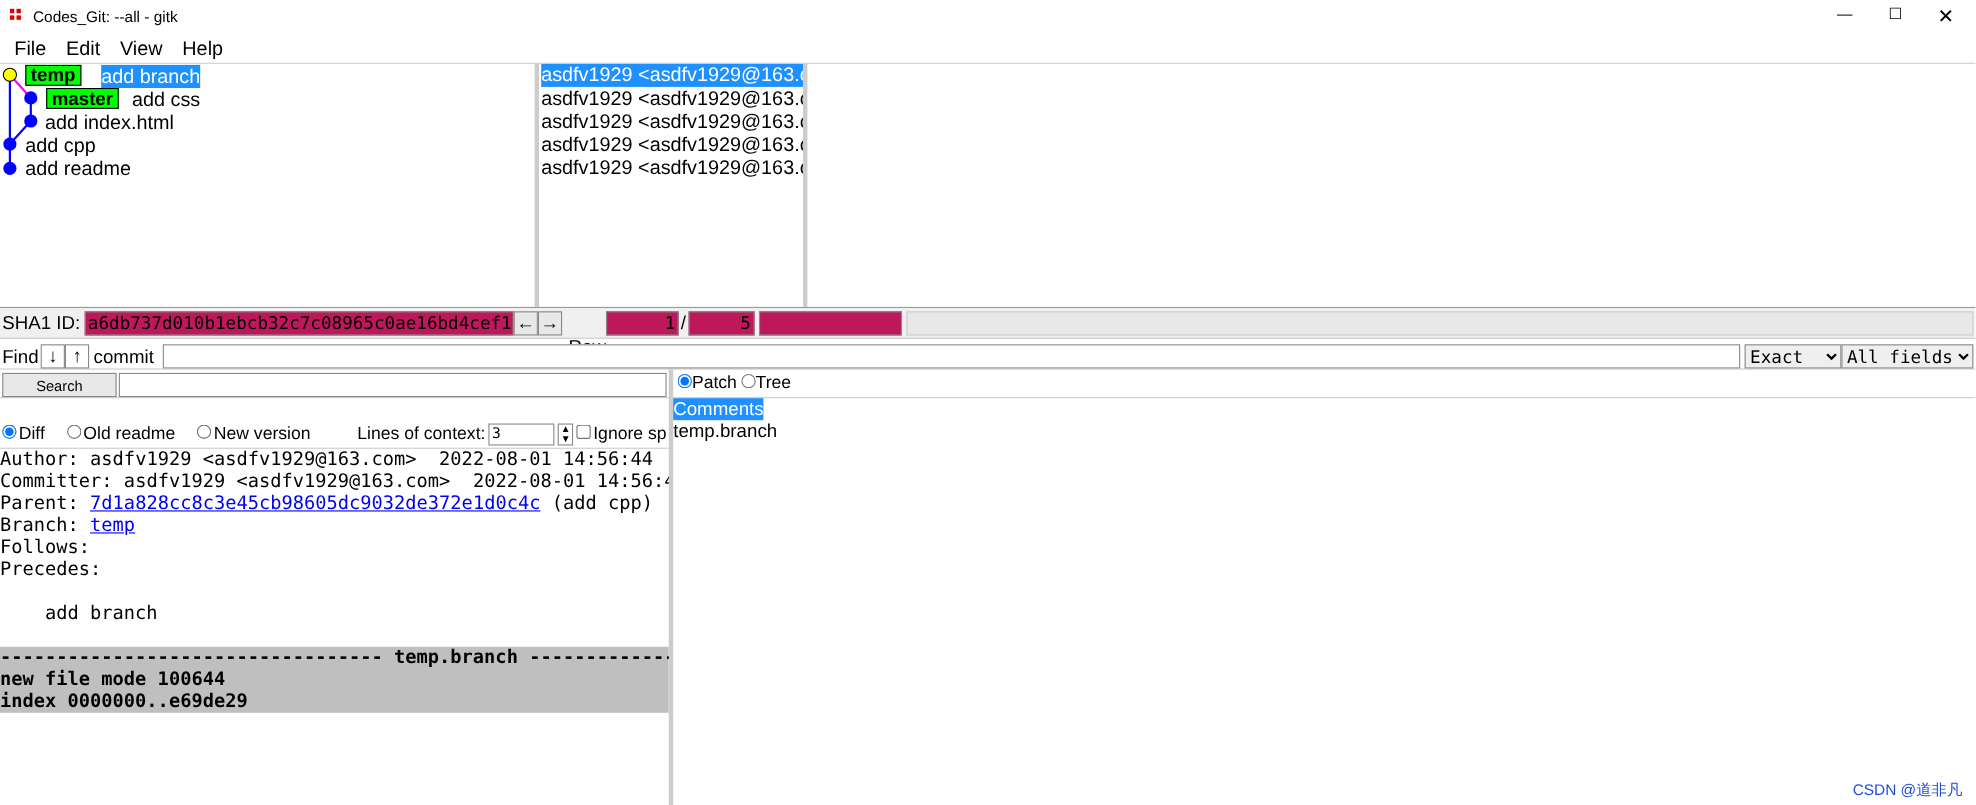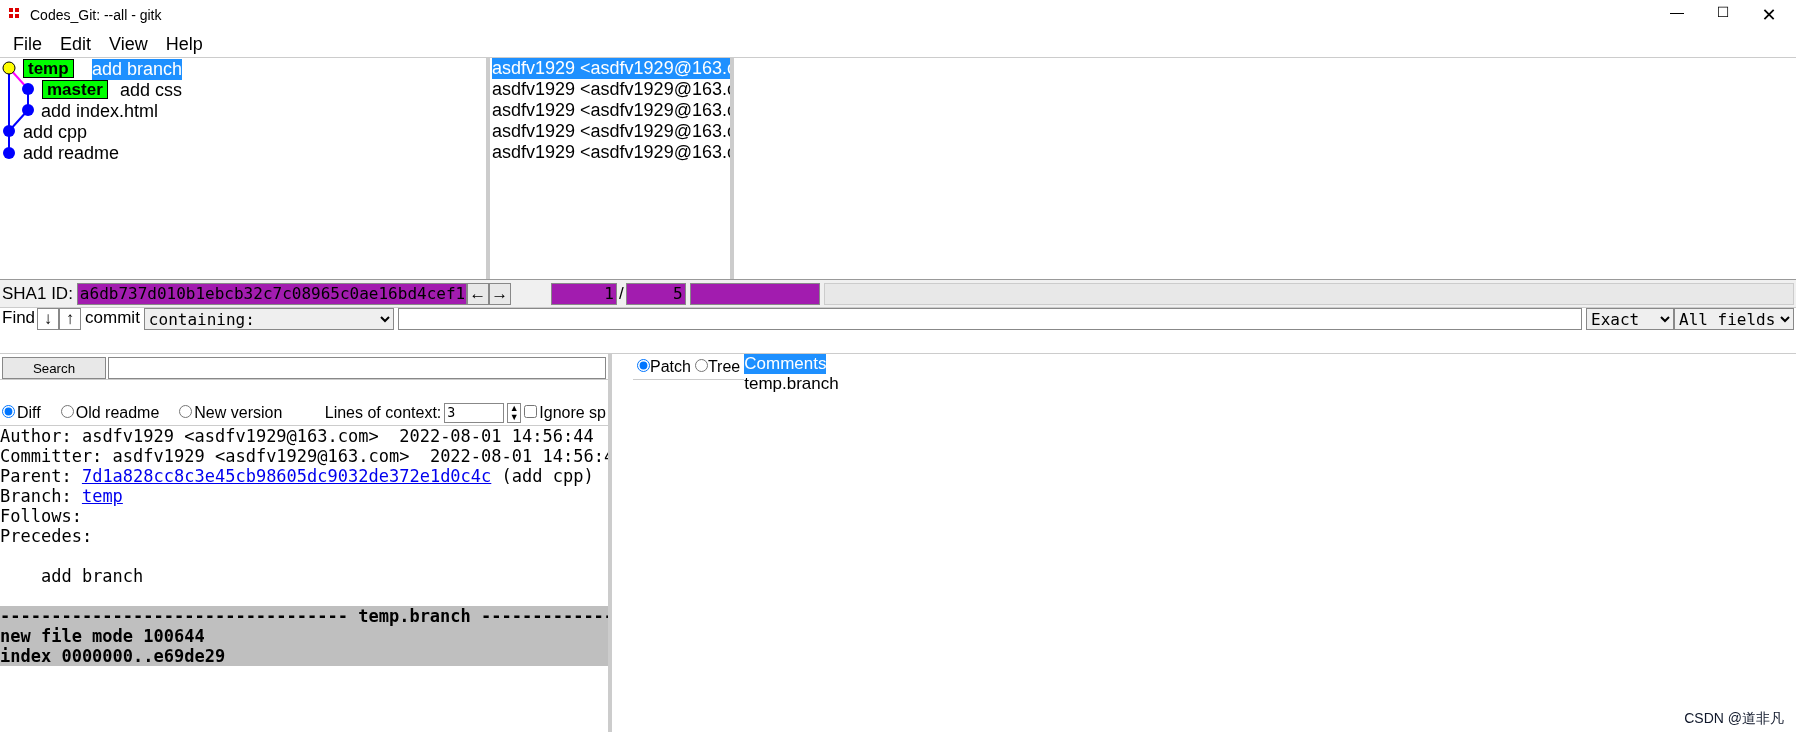--- a/index.html
+++ b/index.html
@@ -21,51 +21,51 @@
 .branch-tag { background: #00ff00; border: 1px solid #000; padding: 0 4px; font-weight: bold; font-size: 17px; display: inline-block; line-height: 17px; }
 .tag-temp { position: absolute; left: 23px; top: 1px; }
 .tag-master { position: absolute; left: 42px; top: 22px; }
 .msg0 { position: absolute; left: 92px; top: 1px; }
 .msg1 { position: absolute; left: 120px; top: 22px; }
 .msg2 { position: absolute; left: 41px; top: 43px; }
 .msg3 { position: absolute; left: 23px; top: 64px; }
 .msg4 { position: absolute; left: 23px; top: 85px; }
 svg.graph { position: absolute; left: 0; top: 0; }
 .midbar { height: 28px; display: flex; align-items: center; padding: 0 2px; background: #f0f0f0; border-bottom: 1px solid #ccc; font-size: 17px; }
-.midbar input[type=text] { font-family: monospace; font-size: 16px; border: 1px solid #888; background: #a21caf; height: 22px; padding: 0 2px; }
+.midbar input[type=text] { font-family: monospace; font-size: 16px; border: 1px solid #888; background: #be185d; height: 22px; padding: 0 2px; }
 .sha-inp { width: 390px; }
 .navbtn { width: 22px; height: 22px; border: 1px solid #888; background: #e8e8e8; text-align: center; line-height: 20px; }
 .rowlbl { margin-left: 6px; margin-top: 44px; }
 .rownum { width: 66px; text-align: right; }
 .totnum { width: 60px; text-align: right; }
-.findbar { height: 46px; display: flex; align-items: flex-start; padding: 0 2px; font-size: 17px; border-bottom: 1px solid #ccc; }
+.findbar { height: 28px; display: flex; align-items: flex-end; padding: 0 2px; font-size: 17px; border-bottom: 1px solid #ccc; }
 .findbar .arrow { width: 22px; height: 22px; border: 1px solid #888; text-align: center; line-height: 20px; }
 .findbar select, .findbar input { height: 22px; border: 1px solid #888; font-size: 16px; }
 .find-inp { flex: 1; margin: 0 4px; }
 .exact-sel { width: 88px; font-family: monospace; }
 .fields-sel { width: 120px; font-family: monospace; }
 .contain-sel { width: 250px; font-family: monospace; }
 .lower { display: flex; height: 396px; }
 .left-lower { width: 612px; display: flex; flex-direction: column; border-right: 4px solid #ccc; }
-.right-lower { flex: 1; display: flex; flex-direction: row; margin-left: 21px; }
+.right-lower { flex: 1; display: flex; flex-direction: column; }
 .searchrow { height: 26px; display: flex; align-items: flex-end; border-bottom: 1px solid #ccc; }
 .searchbtn { width: 104px; height: 22px; border: 1px solid #888; background: #e8e8e8; margin: 0 2px; }
 .searchinp { flex: 1; height: 22px; border: 1px solid #888; margin-right: 2px; }
 .optrow { height: 26px; display: flex; align-items: center; font-size: 16px; border-bottom: 1px solid #ccc; padding: 0 2px; gap: 3px; margin-top: 20px; }
 .optrow input[type=radio], .optrow input[type=checkbox] { margin-right: 2px; }
 .loc-inp { width: 60px; height: 20px; border: 1px solid #888; font-family: monospace; text-align: left; padding-left: 2px; }
 .spinner { width: 14px; height: 20px; border: 1px solid #888; font-size: 9px; line-height: 9px; display: flex; flex-direction: column; }
 .spinner div { flex:1; text-align: center; }
 .detail { flex: 1; font-family: monospace; font-size: 17px; white-space: pre; overflow: hidden; }
 .detail a { color: #0000ee; text-decoration: underline; }
 .diff-hdr { background: #bfbfbf; font-weight: bold; }
 .patchrow { height: 26px; display: flex; align-items: center; font-size: 16px; padding: 0 4px; border-bottom: 1px solid #ccc; gap: 4px; }
 .filelist { flex: 1; font-size: 17px; }
 .file-sel { background: #1e90ff; color: #fff; display: inline-block; }
-.watermark { position: absolute; right: 12px; bottom: 4px; color: #0f172a; font-size: 14px; }
+.watermark { position: absolute; right: 12px; bottom: 4px; color: #1d4ed8; font-size: 14px; }
 .gray-strip { background: #e8e8e8; height: 22px; border: 1px solid #ccc; }
 </style>
 </head>
 <body>
 
 <div class="titlebar">
   <span class="app-icon">
     <svg width="16" height="16">
         <rect x="1" y="1" width="4" height="4" fill="#d00"></rect>
         <rect x="7" y="1" width="4" height="4" fill="#d00"></rect>
@@ -129,21 +129,20 @@
   <input type="text" class="totnum" readonly="" value="5" style="">
   <input type="text" style="width: 130px; margin-left: 4px;">
   <div class="gray-strip" style="flex:1;margin-left:4px"></div>
 </div>
 
 <div class="findbar">
   <span style="margin-right:2px">Find</span>
   <div class="arrow">↓</div>
   <div class="arrow">↑</div>
   <span style="margin:0 4px">commit</span>
-  <select class="contain-sel"><option>containing:</option></select>
   <input type="text" class="find-inp" style="">
   <select class="exact-sel"><option>Exact</option></select>
   <select class="fields-sel"><option>All fields</option></select>
 </div>
 
 <div class="lower">
   <div class="left-lower">
     <div class="searchrow">
       <button class="searchbtn">Search</button>
       <input type="text" class="searchinp" style="">

